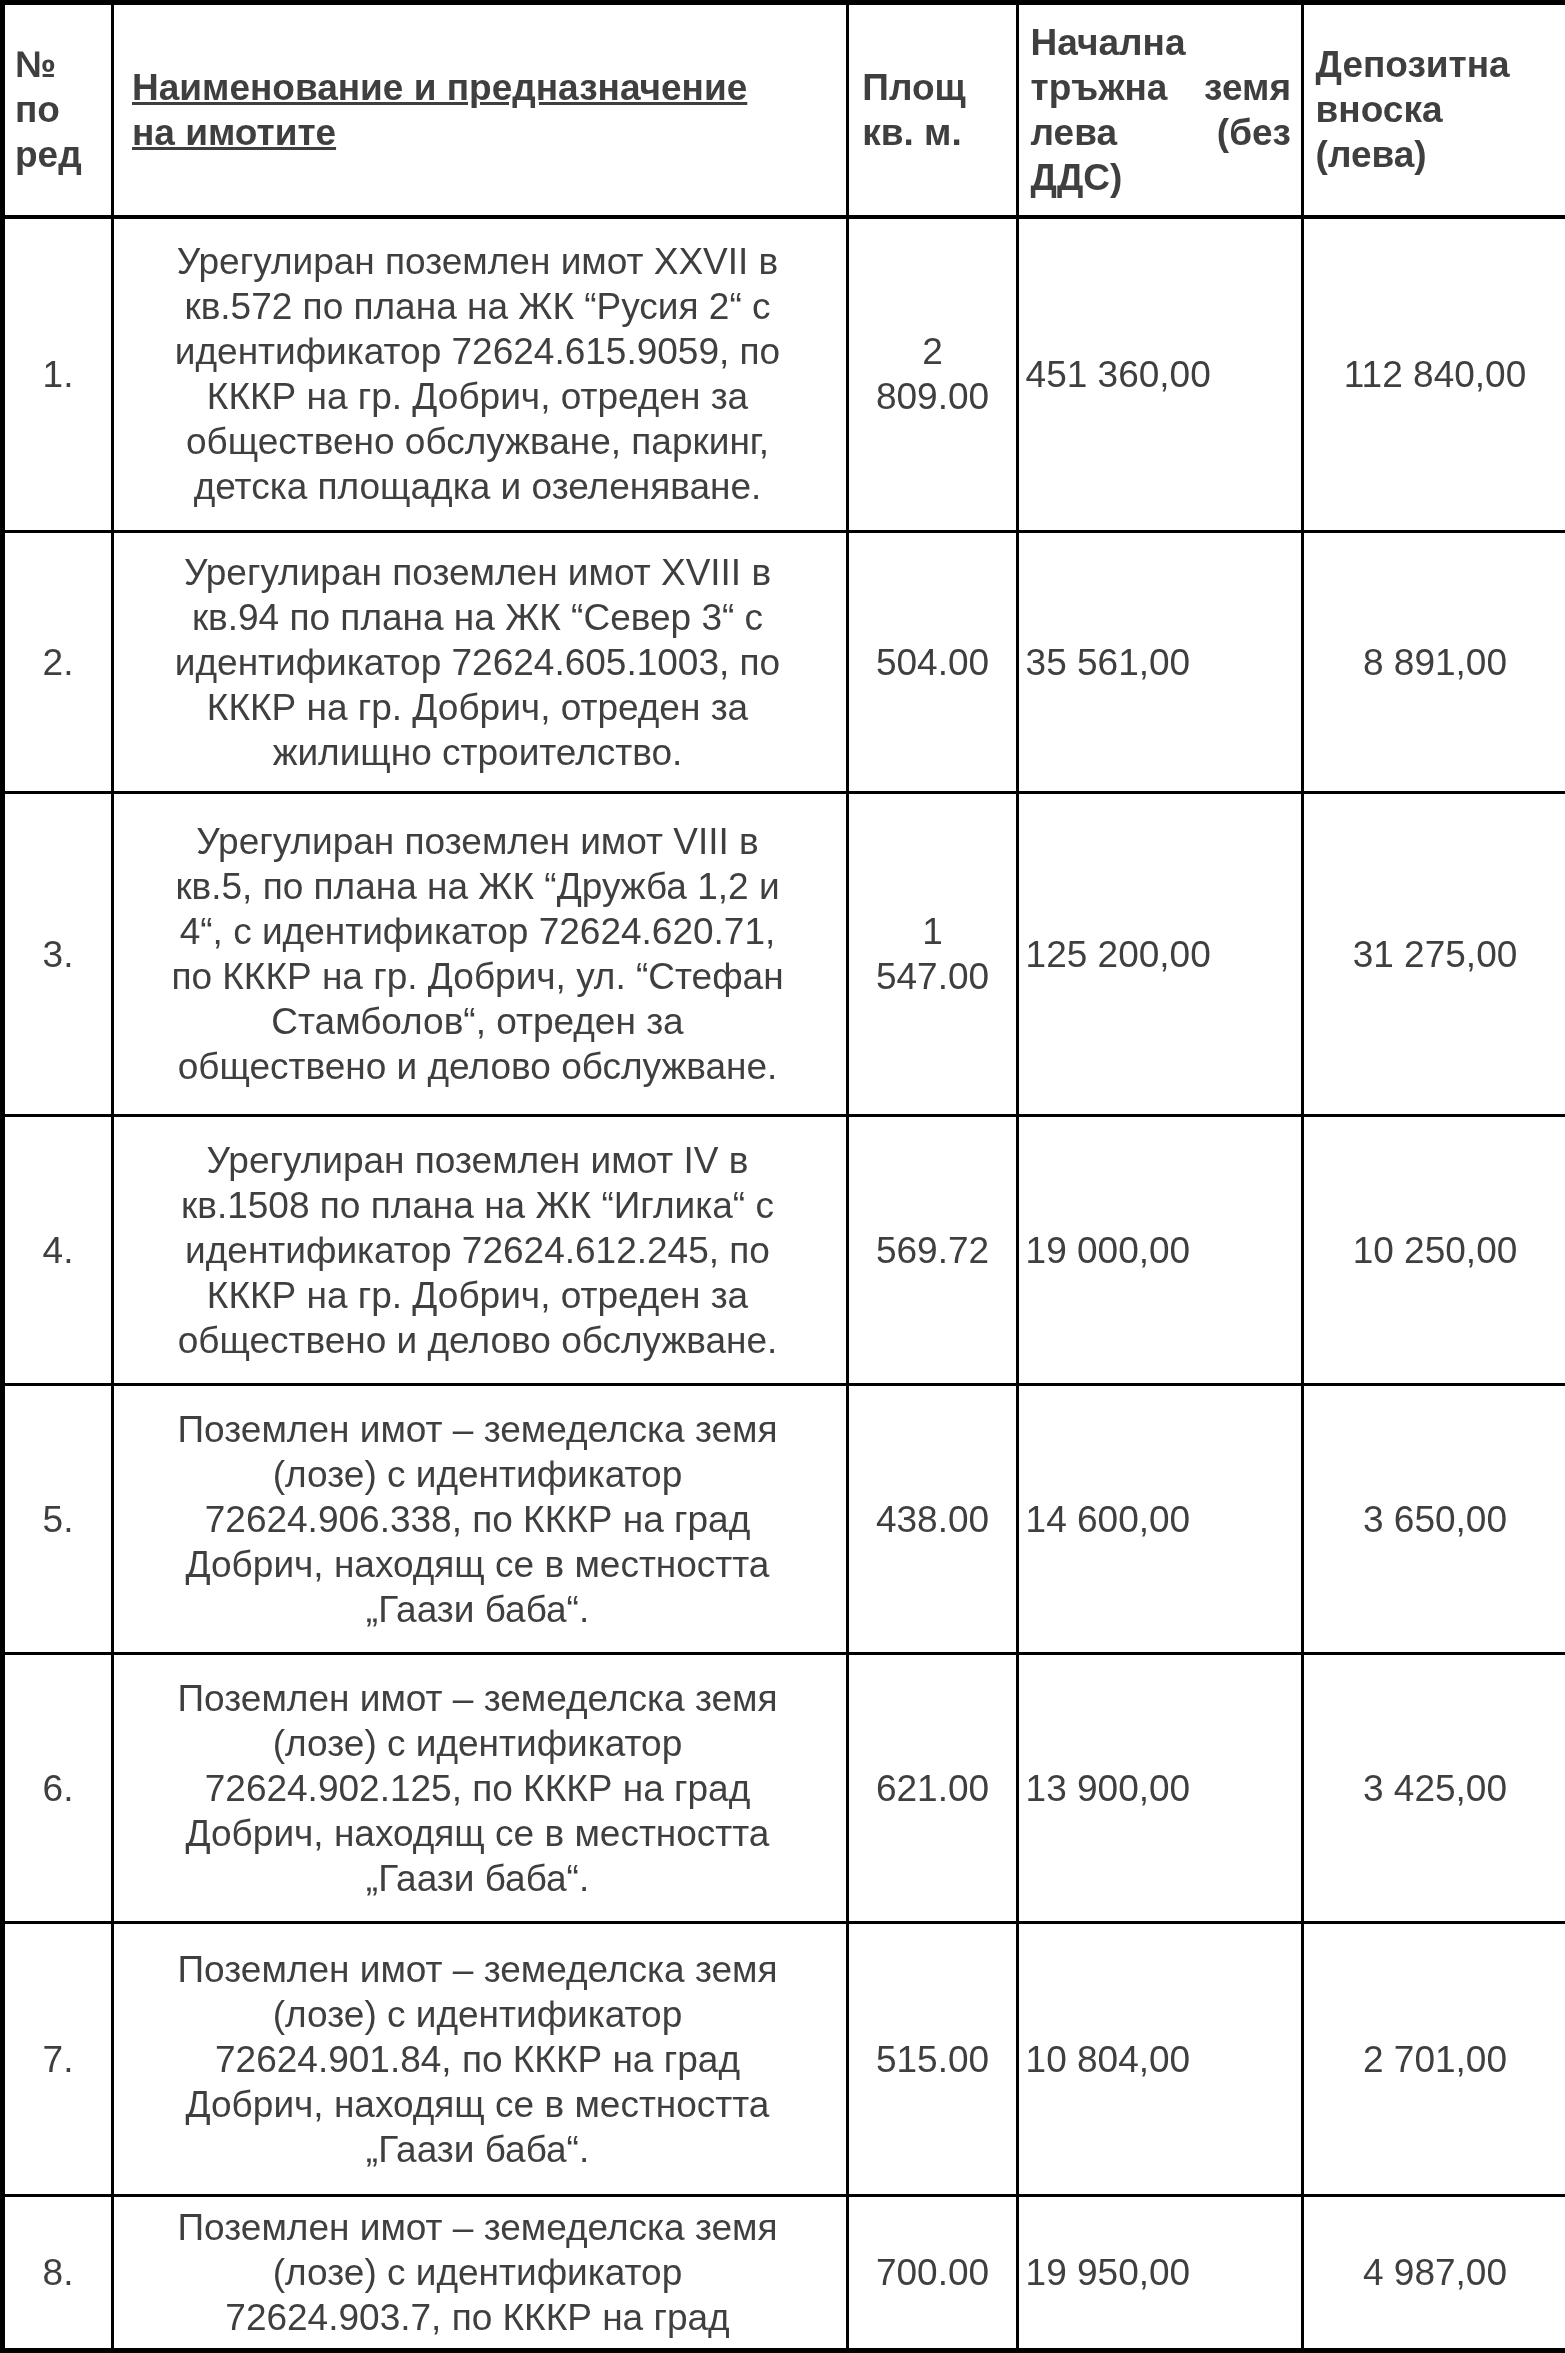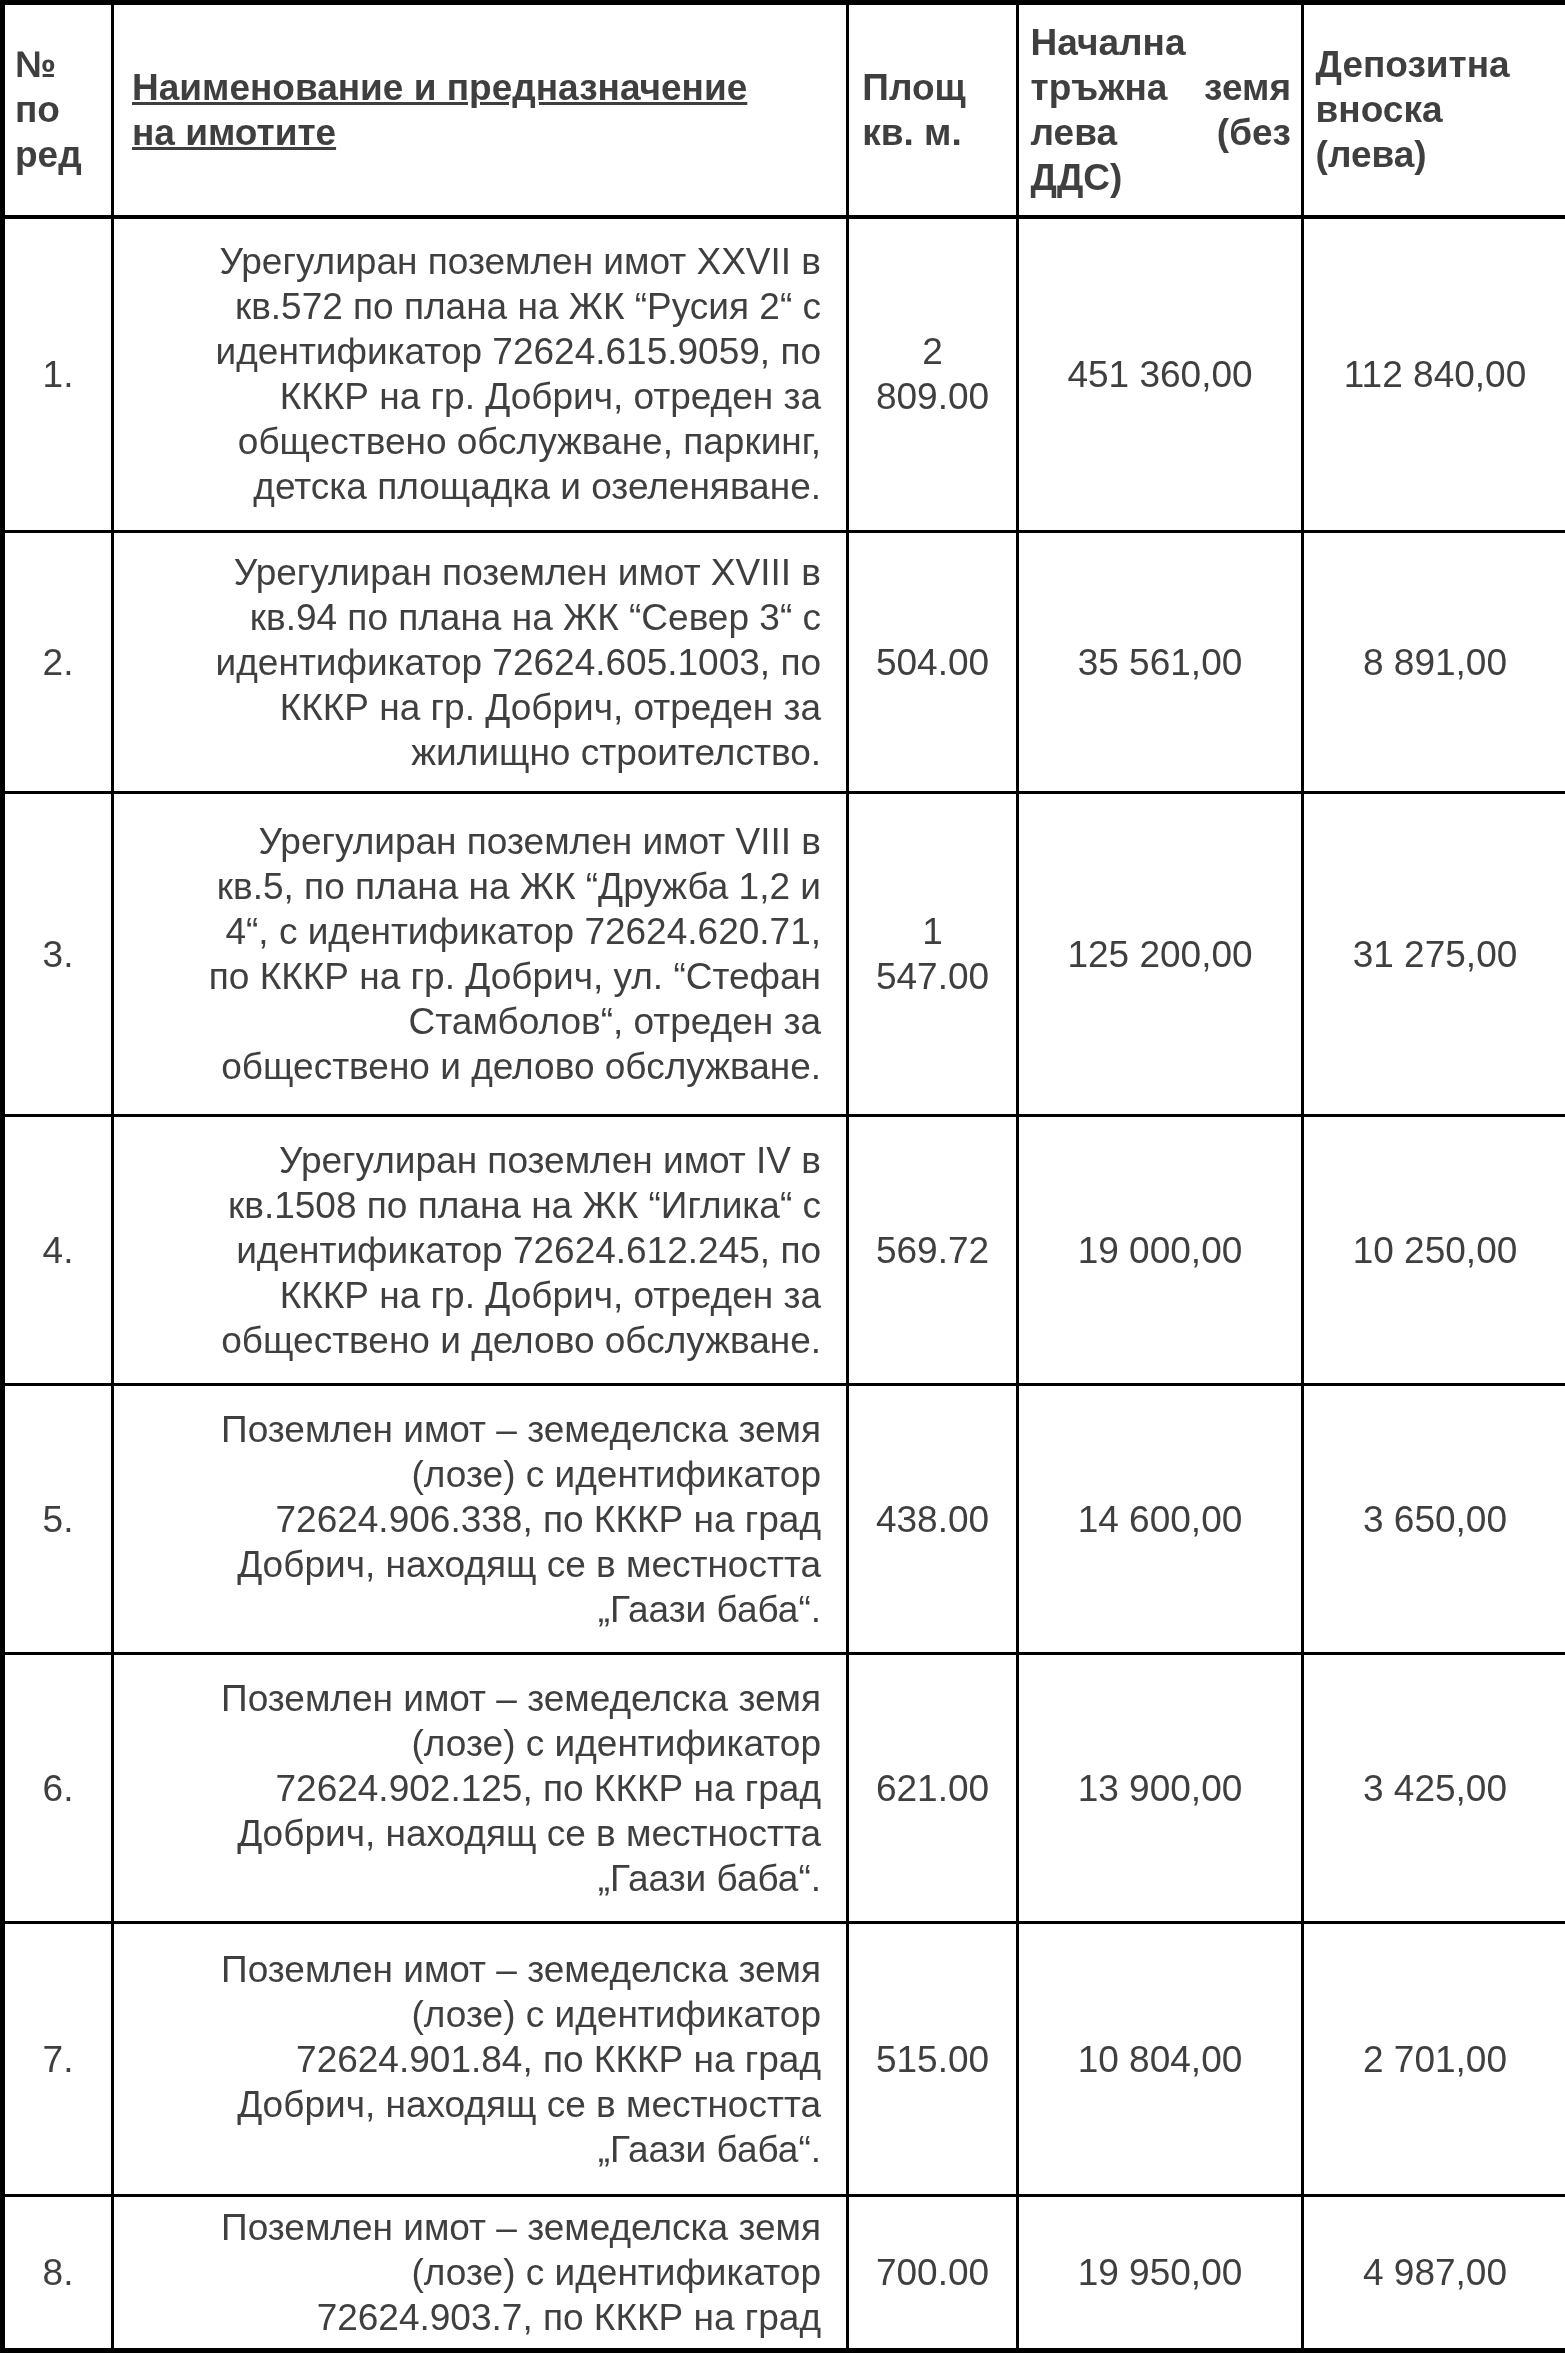--- a/index.html
+++ b/index.html
@@ -54,23 +54,23 @@
     text-align: left;
     border-bottom-width: 4.1px;
   }
   th.h-num   { padding: 0 5px 0 10px;  white-space: pre-line; }
   th.h-name  { padding: 0 33px 0 18px; white-space: pre-line; text-decoration: underline; }
   th.h-area  { padding: 0 6.6px 0 13.3px;  white-space: pre-line; }
   th.h-price { padding: 0 10px 0 11.6px; text-align: justify; }
   th.h-dep   { padding: 0 6.6px 0 11.6px;  white-space: pre-line; }
 
   td.c-num   { text-align: center; }
-  td.c-desc  { text-align: right; padding: 0 25px 0 20px; white-space: pre-line; margin-left: 9px; }
+  td.c-desc  { text-align: center; padding: 0 25px 0 20px; white-space: pre-line; margin-left: 9px; }
   td.c-area  { text-align: center; white-space: pre-line; padding: 0 6.6px; }
-  td.c-price { text-align: center; padding: 0 6.6px; }
+  td.c-price { text-align: left; padding: 0 6.6px; }
   td.c-dep   { text-align: center; padding: 0 6.6px; }
 </style>
 </head>
 <body>
 
 <div class="page">
   <table class="props">
     <colgroup>
       <col style="width:110px">
       <col style="width:735px">

